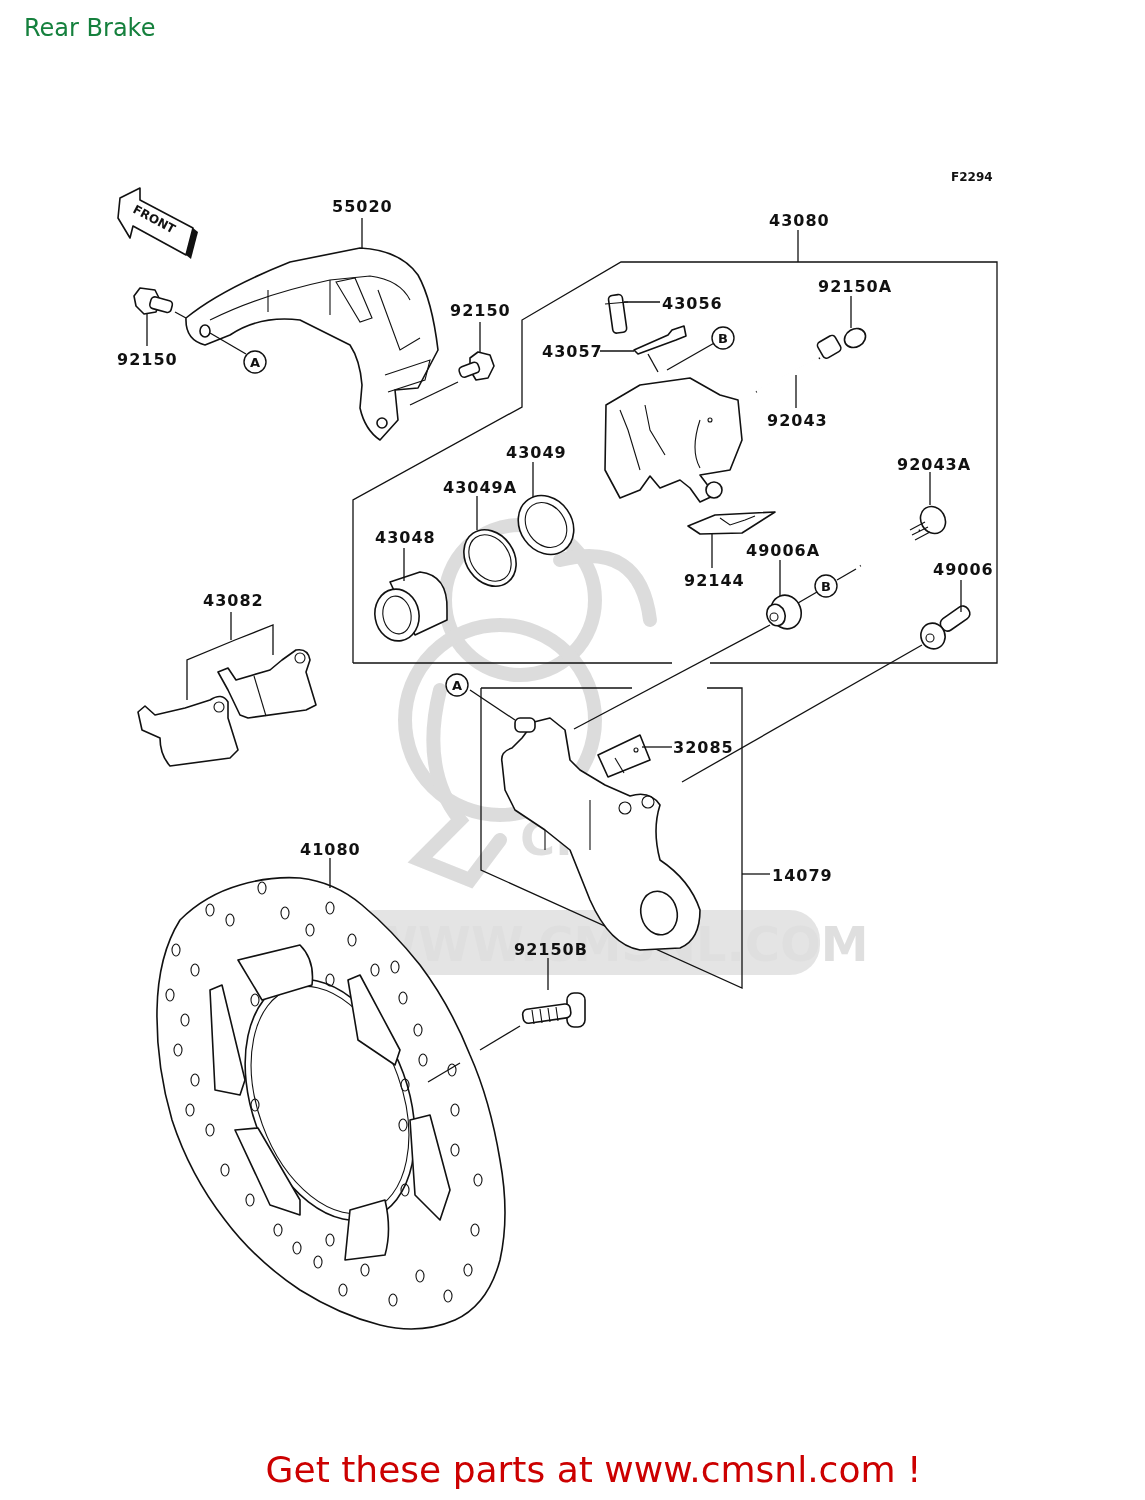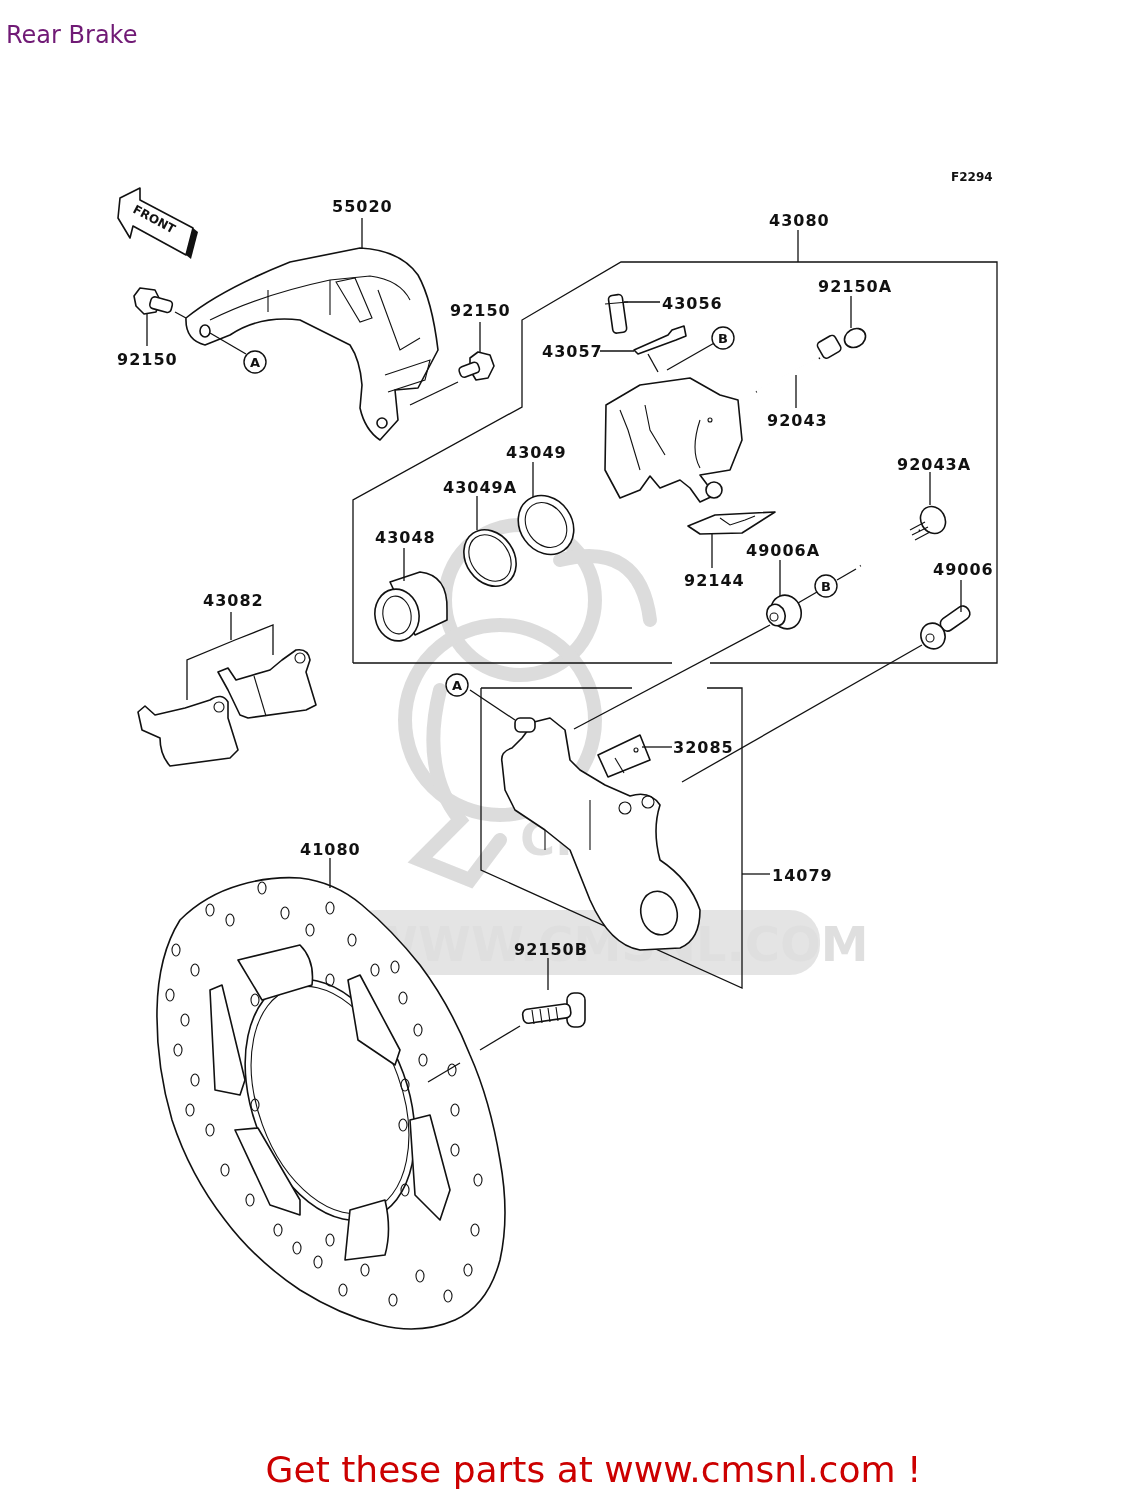--- a/index.html
+++ b/index.html
@@ -1,17 +1,17 @@
 <!DOCTYPE html>
 <html><head>
 <meta charset="utf-8">
 <style>
   html, body { margin: 0; padding: 0; background: #ffffff; }
   body { width: 1145px; height: 1500px; position: relative; overflow: hidden; font-family: "DejaVu Sans", sans-serif; }
-  .page-title { position: absolute; left: 6px; top: 14px; font-size: 24px; color: #701a75; font-family: "DejaVu Sans", sans-serif; margin-top: 7px; }
+  .page-title { position: absolute; left: 24px; top: 14px; font-size: 24px; color: #15803d; font-family: "DejaVu Sans", sans-serif; }
   .diagram { position: absolute; left: 0; top: 0; width: 1145px; height: 1500px; }
   .footer-link { position: absolute; left: 0; width: 1145px; top: 1449px; text-align: center; font-size: 36px; color: #cc0000; font-family: "DejaVu Sans", sans-serif; text-decoration: none; padding-left: 17px; }
   .footer-link span { position: relative; left: 4px; }
   .lbl { font-family: "DejaVu Sans", sans-serif; font-weight: bold; font-size: 16px; fill: #111; letter-spacing: 1px; }
   .lbl-small { font-family: "DejaVu Sans", sans-serif; font-weight: bold; font-size: 12px; fill: #111; }
   .ln { stroke: #111; stroke-width: 1.3; fill: none; }
   .part { stroke: #111; stroke-width: 1.6; fill: #fff; stroke-linejoin: round; }
   .part-thin { stroke: #111; stroke-width: 1.1; fill: none; }
   .wm { fill: none; stroke: #d9d9d9; stroke-width: 14; stroke-linecap: round; }
   .wm-text { font-family: "DejaVu Sans", sans-serif; font-weight: bold; font-size: 48px; fill: #dcdcdc; }

